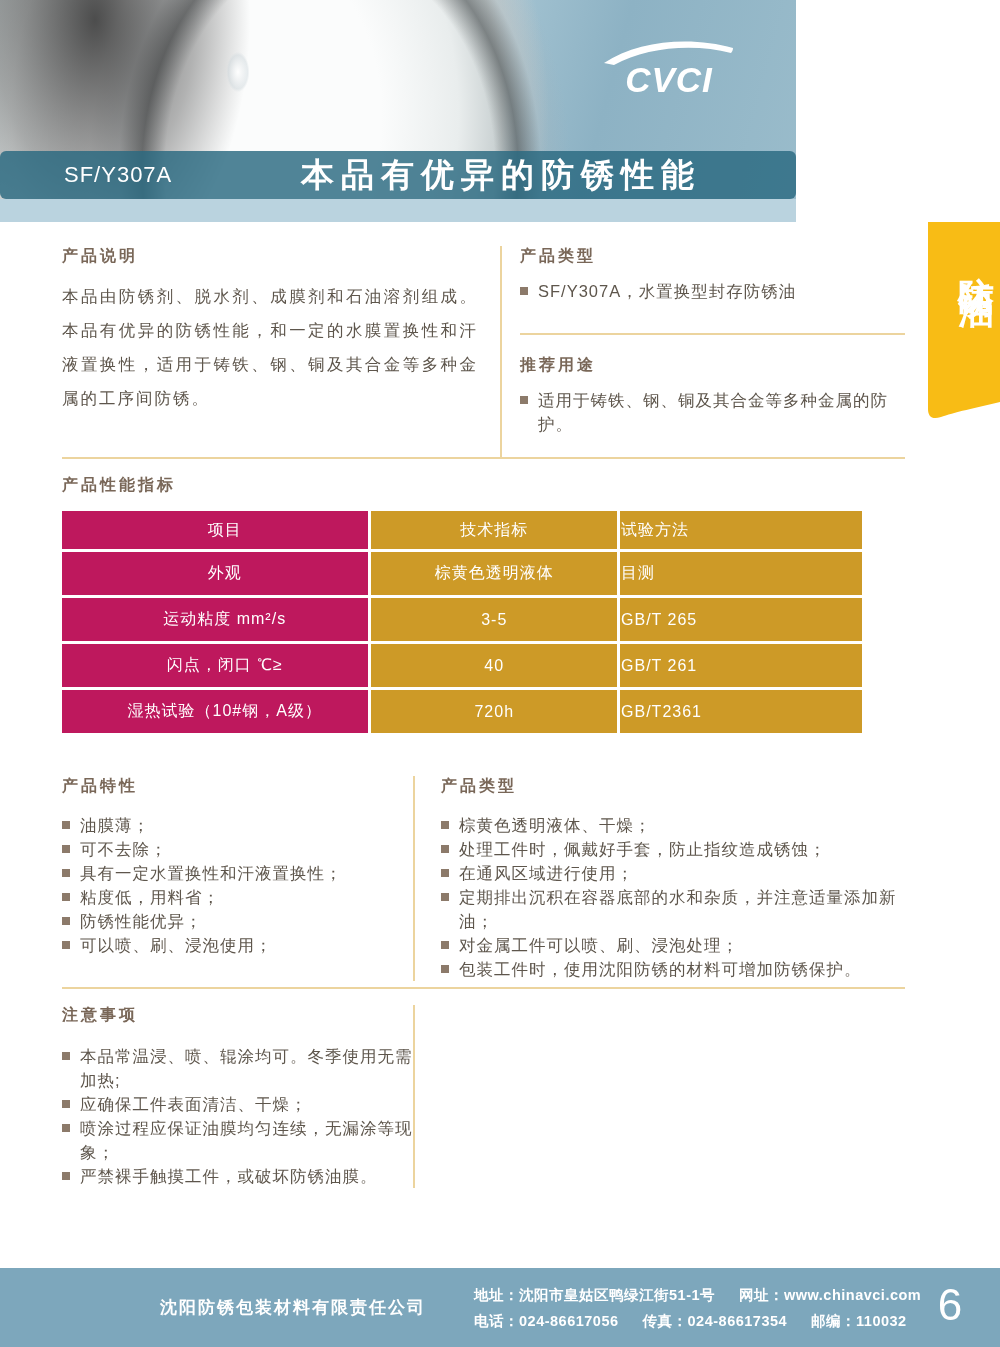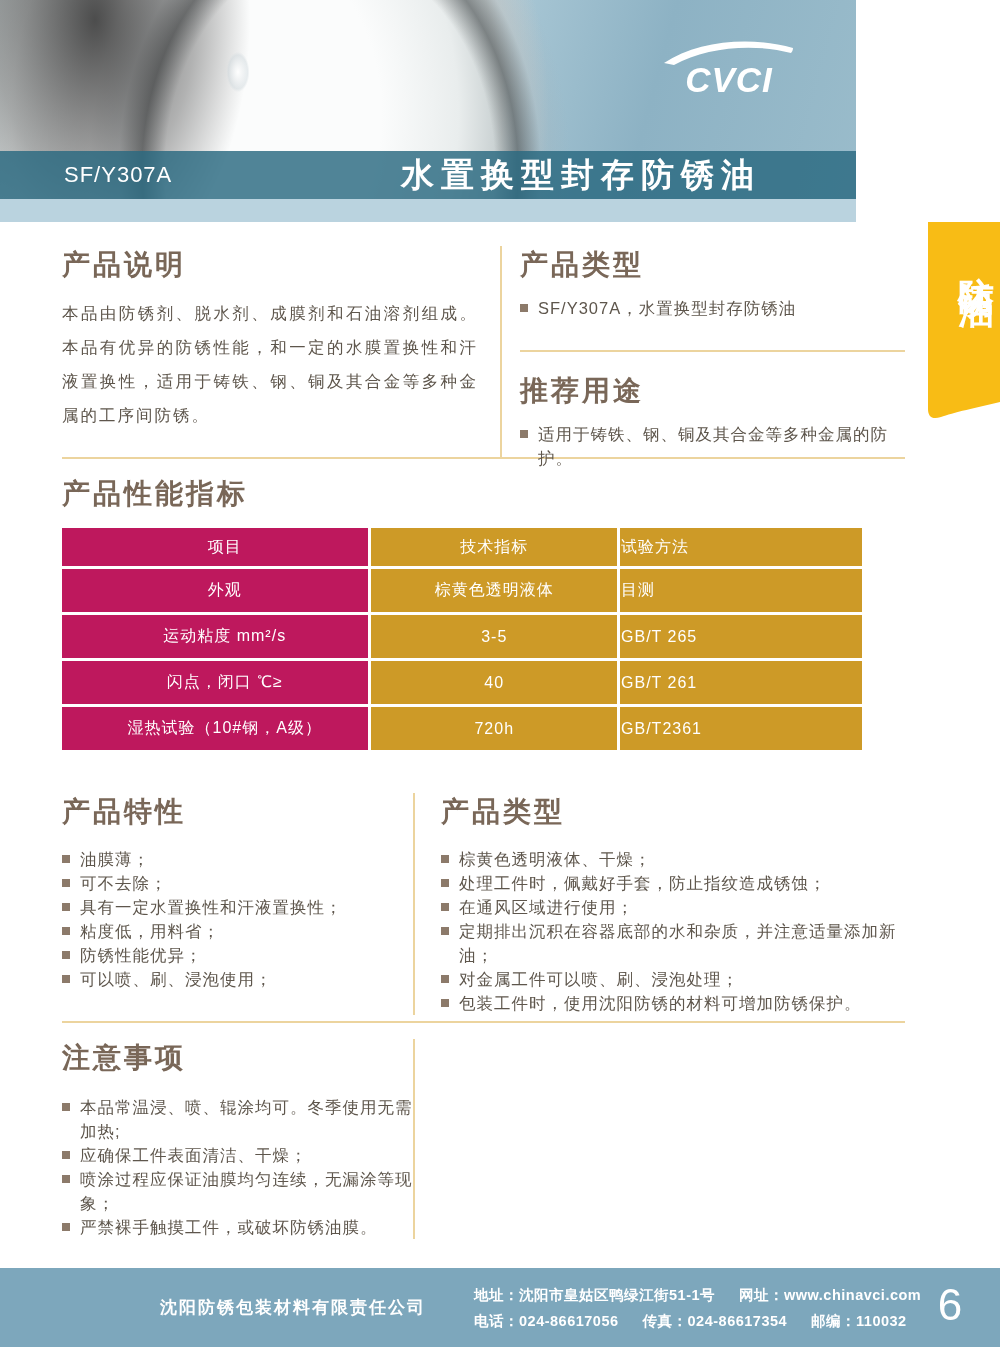--- a/index.html
+++ b/index.html
@@ -10,37 +10,38 @@
   }
   .page {
     position: relative;
     width: 1000px;
     height: 1347px;
     background: #ffffff;
     overflow: hidden;
   }
 
   
-  .hero { position: absolute; top: 0; left: 0; width: 856px; height: 222px; overflow: hidden; }
+  .hero { position: absolute; top: 0; left: 0; width: 796px; height: 222px; overflow: hidden; }
   .hero-photo {
     position: absolute; inset: 0;
     background:
       radial-gradient(ellipse 16px 28px at 238px 72px, rgba(255,255,255,0.95), rgba(205,215,220,0.45) 60%, rgba(255,255,255,0) 72%),
       radial-gradient(ellipse 250px 420px at 95px 20px, rgba(28,28,28,0.78) 0%, rgba(40,40,40,0.35) 40%, rgba(255,255,255,0) 62%),
       radial-gradient(ellipse 330px 430px at 330px 170px, rgba(255,255,255,0) 50%, rgba(45,50,52,0.5) 57%, rgba(170,178,182,0.25) 64%, rgba(255,255,255,0) 73%),
       radial-gradient(ellipse 430px 540px at 235px 115px, #fbfcfc 34%, #e9eded 52%, #c6cecf 62%, rgba(255,255,255,0) 73%),
       radial-gradient(circle 640px at 820px 680px, rgba(255,255,255,0.5) 57%, rgba(255,255,255,0.18) 64%, rgba(255,255,255,0) 74%),
       linear-gradient(105deg, #dfe7e9 0%, #eef2f3 30%, #aecbd8 52%, #8db2c4 74%, #9abccb 100%);
   }
   .logo { position: absolute; right: 60px; top: 36px; width: 134px; text-align: center; color: #ffffff; }
   .logo svg { display: block; margin: 0 auto -6px auto; }
   .logo-text { font-size: 35px; font-weight: 800; font-style: italic; letter-spacing: 1px; }
   .title-band {
     position: absolute; top: 151px; left: 0; width: 100%; height: 48px;
     background: rgba(41,105,128,0.82);
+    border-radius: 6px;
   }
   .model {
     position: absolute; left: 64px; top: 0; line-height: 48px;
     color: #ffffff; font-size: 22px; letter-spacing: 1px;
   }
   .band-title {
     position: absolute; right: 95px; top: 0; line-height: 47px;
     color: #ffffff; font-size: 33px; font-weight: 700; letter-spacing: 7px;
   }
   .sub-strip { position: absolute; top: 199px; left: 0; width: 100%; height: 23px; background: #bad3df; }
@@ -51,21 +52,21 @@
   .tab-text {
     position: absolute; top: 26px; left: 0; width: 72px;
     display: flex; justify-content: center;
     writing-mode: vertical-rl; text-orientation: upright;
     color: #ffffff; font-size: 36px; font-weight: 700; letter-spacing: 7px;
   }
 
   
   .content { position: absolute; left: 62px; top: 246px; width: 843px; }
   h2 {
-    margin: 0 0 12px 0; font-size: 28px; font-weight: 700;
+    margin: 0 0 12px 0; font-size: 16px; font-weight: 700;
     color: #796758; letter-spacing: 3px;
   }
   .para {
     margin: 0; font-size: 16.5px; line-height: 34px; letter-spacing: 2px;
     color: #5e564c; text-align: justify;
   }
   .blist { list-style: none; margin: 0; padding: 0; }
   .blist li {
     display: flex; align-items: flex-start; gap: 10px;
     font-size: 16.5px; line-height: 24px; letter-spacing: 1px; color: #5e564c;
@@ -123,21 +124,21 @@
   <div class="hero">
     <div class="hero-photo"></div>
     <div class="logo">
       <svg width="134" height="30" viewBox="0 0 134 30">
         <path d="M2 27 C 36 4 90 0 131 12 C 131 14 130 16 129 17 C 92 7 44 11 12 29 Z" fill="#ffffff"></path>
       </svg>
       <div class="logo-text">CVCI</div>
     </div>
     <div class="title-band">
       <span class="model">SF/Y307A</span>
-      <span class="band-title">水置换型封存防锈油</span>
+      <span class="band-title">本品有优异的防锈性能</span>
     </div>
     <div class="sub-strip"></div>
   </div>
 
   <div class="side-tab">
     <svg width="72" height="200" viewBox="0 0 72 200">
       <path d="M0 0 H72 V180 C50 185 24 191 13 195 C4 198 0 194.5 0 187 Z" fill="#f8bc15"></path>
     </svg>
     <div class="tab-text">防锈油</div>
   </div>

